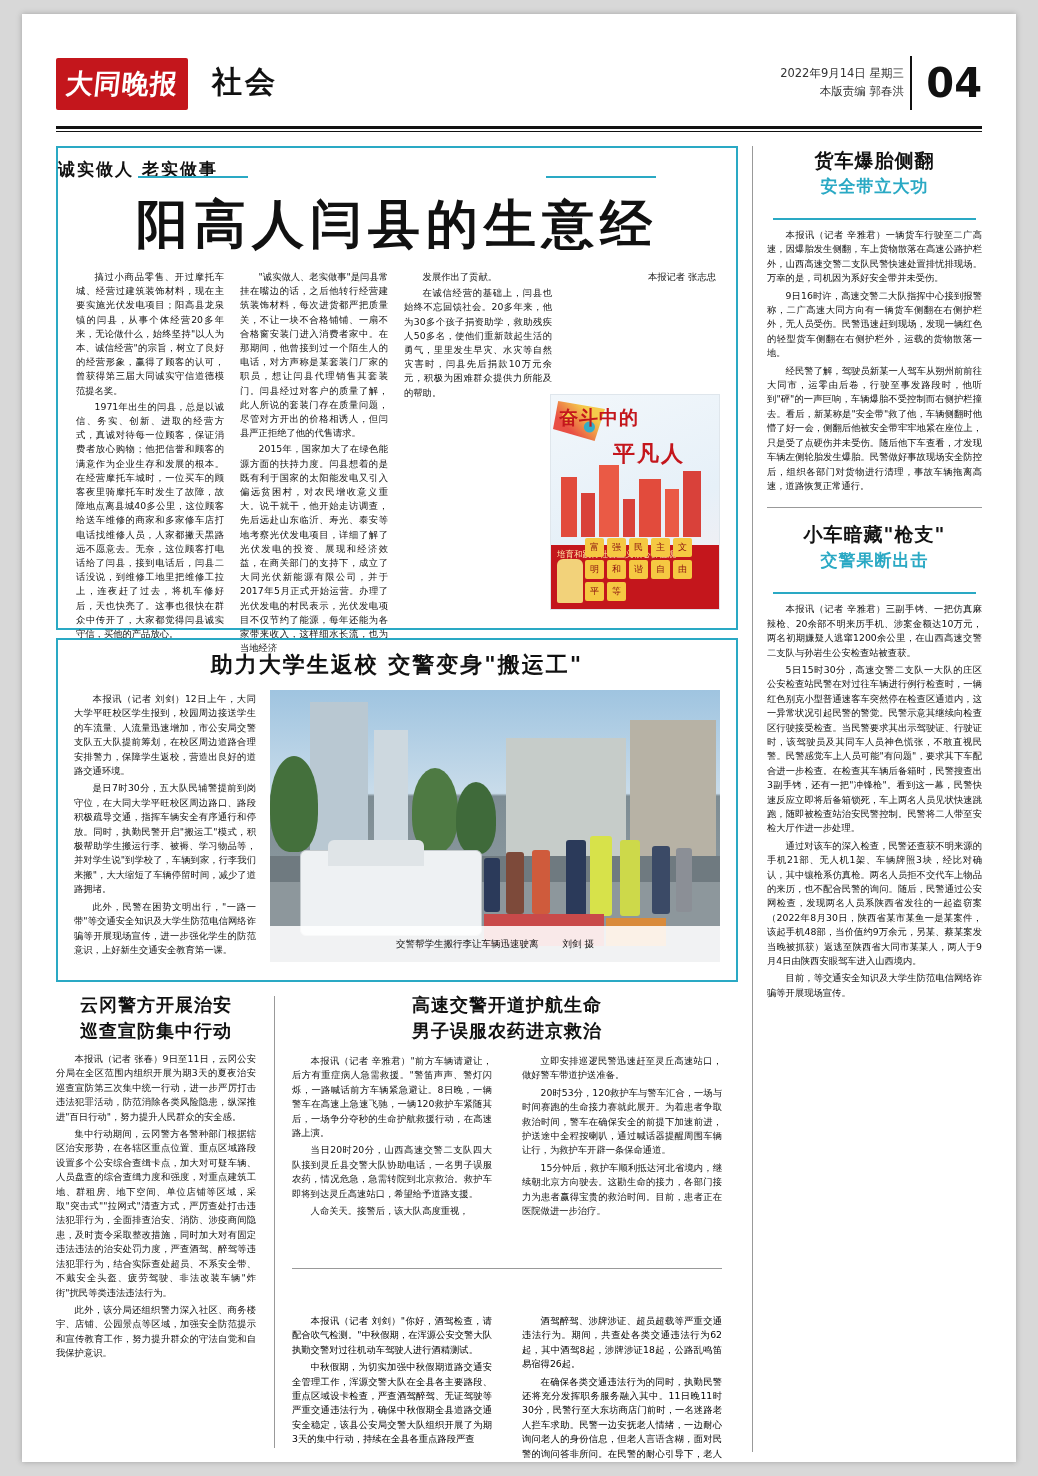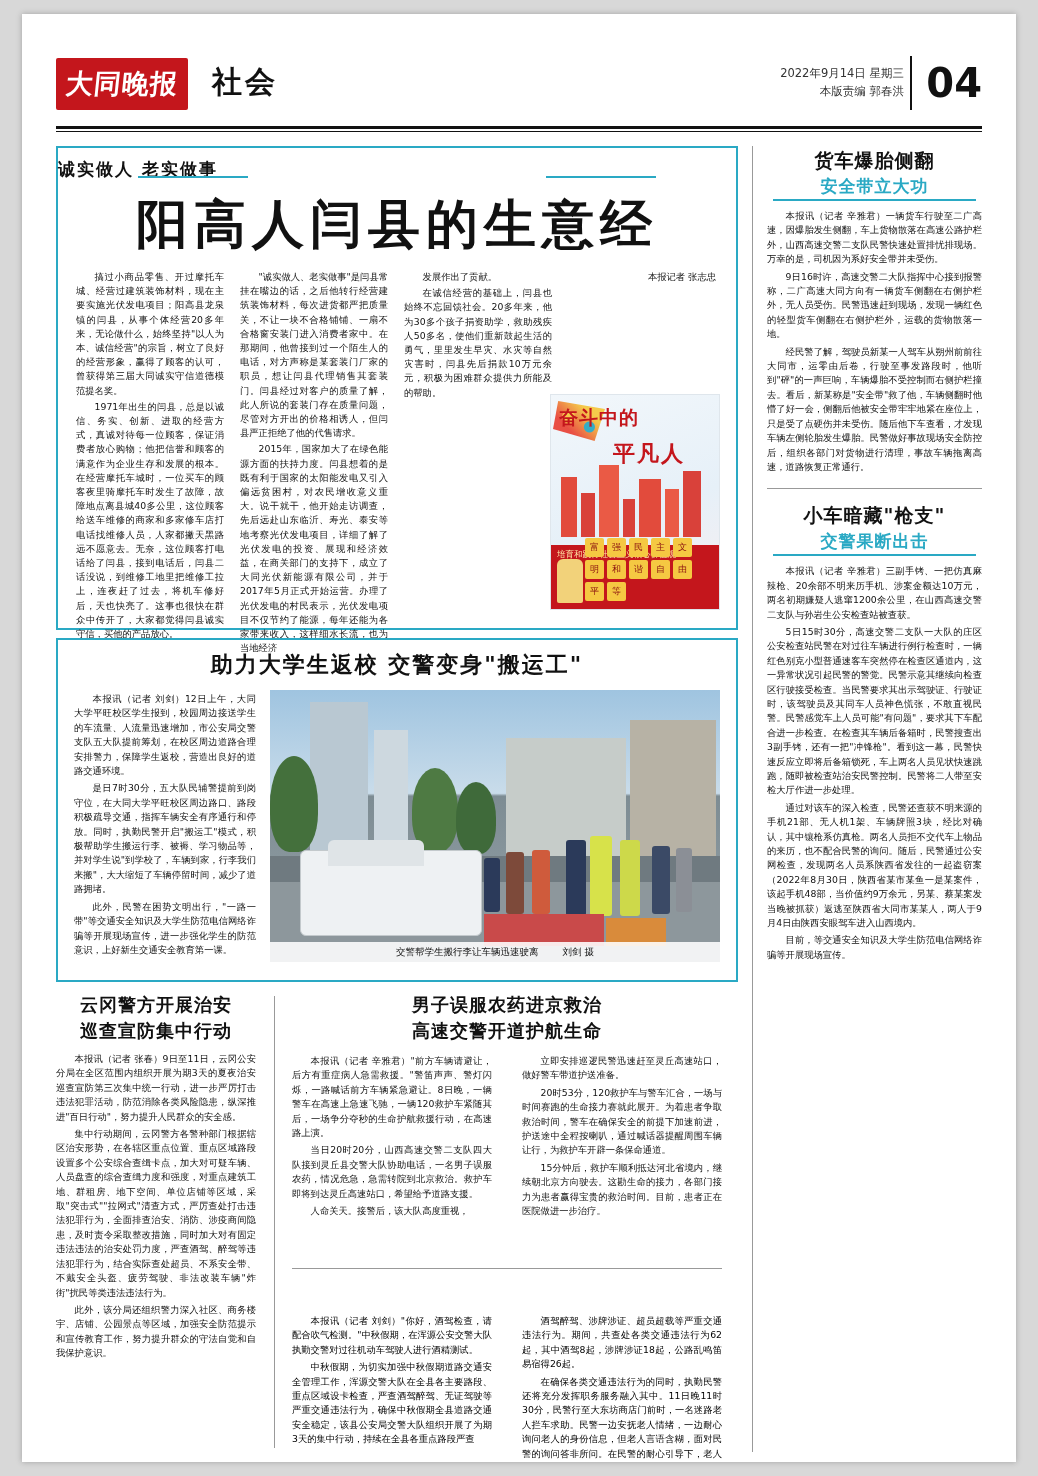--- a/index.html
+++ b/index.html
@@ -135,21 +135,21 @@
     position:absolute;left:212px;top:50px;width:450px;height:272px;
     background:linear-gradient(to bottom,#9fc4e0 0%,#c9dcea 38%,#7d8c93 39%,#98a4aa 100%);
     overflow:hidden;
   }
   .pi-building{position:absolute;background:#cfd8dd;}
   .pi-tree{position:absolute;background:#4e7a43;border-radius:50% 50% 40% 40%;}
   .pi-car{position:absolute;background:#f0f0f0;border-radius:6px;}
   .pi-person{position:absolute;border-radius:3px;}
   .pi-road{position:absolute;left:0;right:0;bottom:0;height:96px;background:#8d979c;}
   .pi-caption{
-    position:absolute;left:0;right:0;bottom:0;height:20px;background:rgba(255,255,255,.88);
+    position:absolute;left:0;right:0;bottom:0;height:36px;background:rgba(255,255,255,.88);
     font-size:9.5px;color:#111;display:flex;align-items:center;justify-content:center;gap:24px;
   }
   
   .bottom{position:absolute;left:34px;top:978px;width:678px;height:460px;}
   .b-head{
     text-align:center;font-size:18px;font-weight:bold;color:#111;line-height:26px;letter-spacing:1px;
   }
   .b-body{font-size:9.3px;line-height:14.4px;color:#111;text-align:justify;}
   .b-body p{margin:0 0 3px 0;text-indent:2em;}
   .bcol{position:absolute;top:0;width:200px;}
@@ -166,21 +166,21 @@
   .s3-c.c2{left:230px;}
   .hsep{position:absolute;left:236px;top:276px;width:430px;height:1px;background:#999;}
   
   .rail{
     position:absolute;left:730px;top:132px;width:230px;height:1306px;
     border-left:1px solid #999;padding-left:14px;box-sizing:border-box;
   }
   .r-item{position:relative;margin-bottom:14px;}
   .r-h1{font-size:19px;font-weight:bold;text-align:center;color:#111;letter-spacing:1px;line-height:28px;}
   .r-h2{font-size:17px;font-weight:bold;text-align:center;color:#2aa9c4;letter-spacing:1px;line-height:24px;
-        border-bottom:2px solid #2aa9c4;padding-bottom:1px;margin:0 6px 8px 6px;}
+        border-bottom:2px solid #2aa9c4;padding-bottom:20px;margin:0 6px 8px 6px;}
   .r-body{font-size:9.3px;line-height:14.4px;color:#111;text-align:justify;}
   .r-body p{margin:0 0 3px 0;text-indent:2em;}
   .r-sep{height:1px;background:#999;margin:12px 0 12px 0;}
 </style>
 </head>
 <body>
 
 <div class="page">
 
   <div class="masthead">
@@ -296,22 +296,22 @@
       <div class="b-head">云冈警方开展治安</div>
       <div class="b-head" style="margin-bottom:8px;">巡查宣防集中行动</div>
       <div class="b-body">
         <p>本报讯（记者  张春）9日至11日，云冈公安分局在全区范围内组织开展为期3天的夏夜治安巡查宣防第三次集中统一行动，进一步严厉打击违法犯罪活动，防范消除各类风险隐患，纵深推进"百日行动"，努力提升人民群众的安全感。</p>
         <p>集中行动期间，云冈警方各警种部门根据辖区治安形势，在各辖区重点位置、重点区域路段设置多个公安综合查缉卡点，加大对可疑车辆、人员盘查的综合查缉力度和强度，对重点建筑工地、群租房、地下空间、单位店铺等区域，采取"突击式""拉网式"清查方式，严厉查处打击违法犯罪行为，全面排查治安、消防、涉疫商间隐患，及时责令采取整改措施，同时加大对有固定违法违法的治安处罚力度，严查酒驾、醉驾等违法犯罪行为，结合实际查处超员、不系安全带、不戴安全头盔、疲劳驾驶、非法改装车辆"炸街"扰民等类违法违法行为。</p>
         <p>此外，该分局还组织警力深入社区、商务楼宇、店铺、公园景点等区域，加强安全防范提示和宣传教育工作，努力提升群众的守法自觉和自我保护意识。</p>
       </div>
     </div>
 
     <div class="mid-head">
+      <div class="b-head">高速交警开道护航生命</div>
       <div class="b-head">男子误服农药进京救治</div>
-      <div class="b-head">高速交警开道护航生命</div>
     </div>
 
     <div class="mid-body">
       <div class="b-body">
         <p>本报讯（记者  辛雅君）"前方车辆请避让，后方有重症病人急需救援。"警笛声声、警灯闪烁，一路喊话前方车辆紧急避让。8日晚，一辆警车在高速上急速飞驰，一辆120救护车紧随其后，一场争分夺秒的生命护航救援行动，在高速路上演。</p>
         <p>当日20时20分，山西高速交警二支队四大队接到灵丘县交警大队协助电话，一名男子误服农药，情况危急，急需转院到北京救治。救护车即将到达灵丘高速站口，希望给予道路支援。</p>
         <p>人命关天。接警后，该大队高度重视，</p>
       </div>
     </div>
     <div class="mid-body" style="left:466px;">

